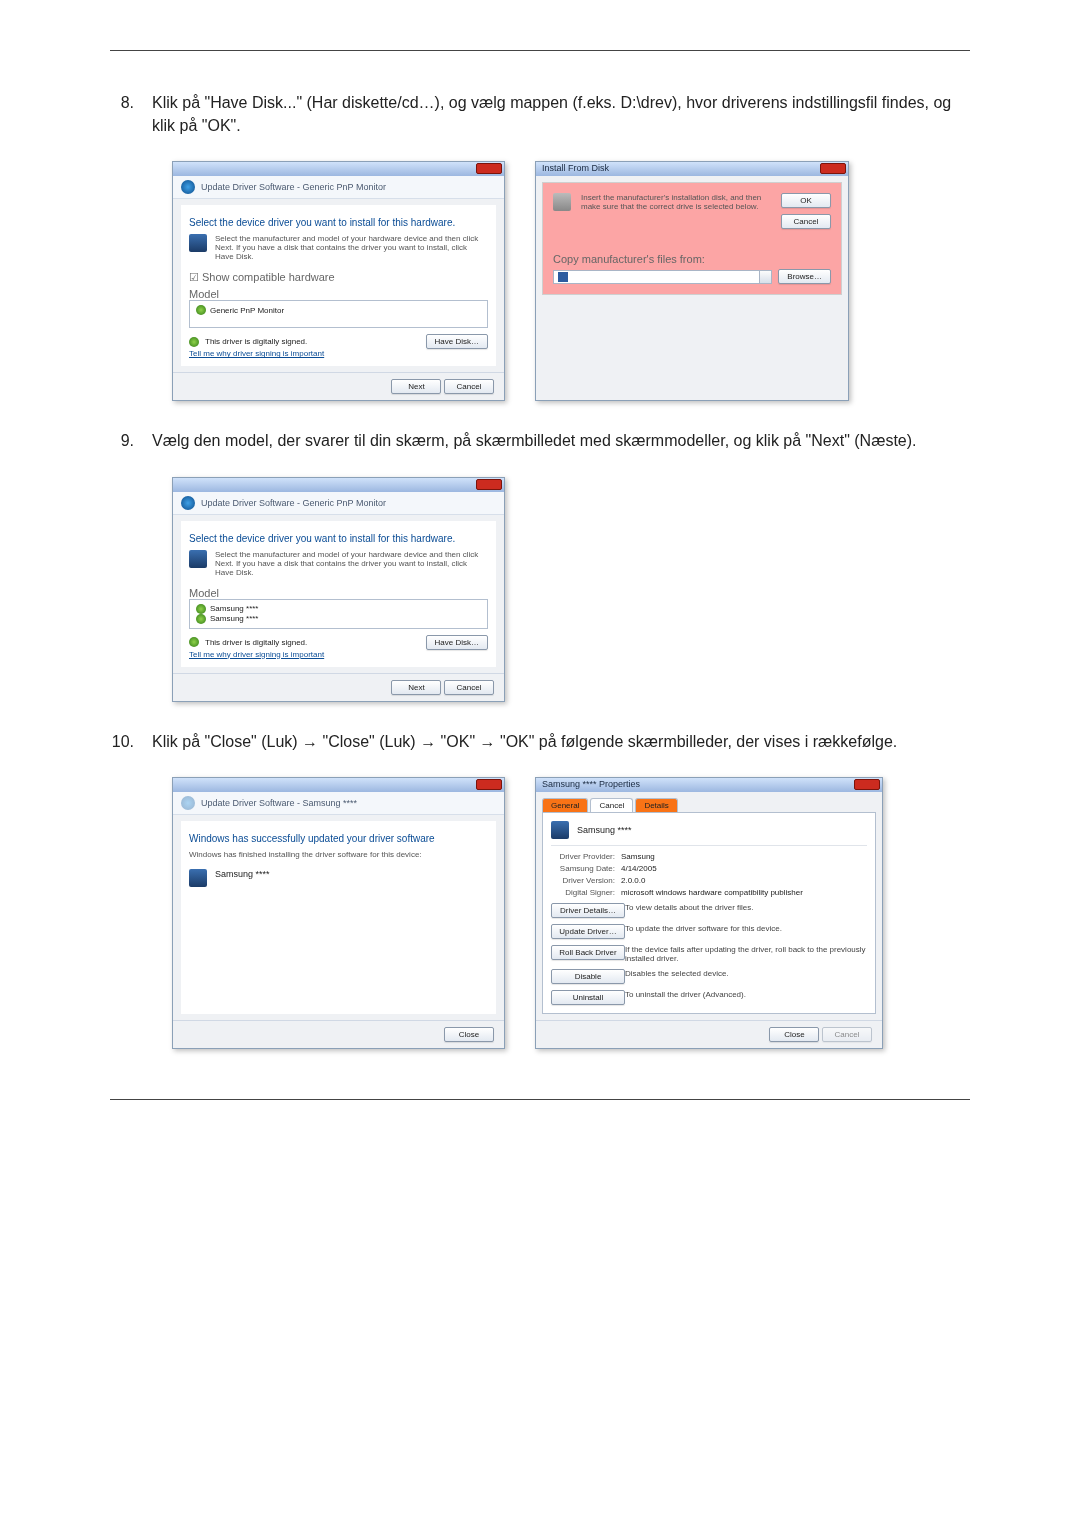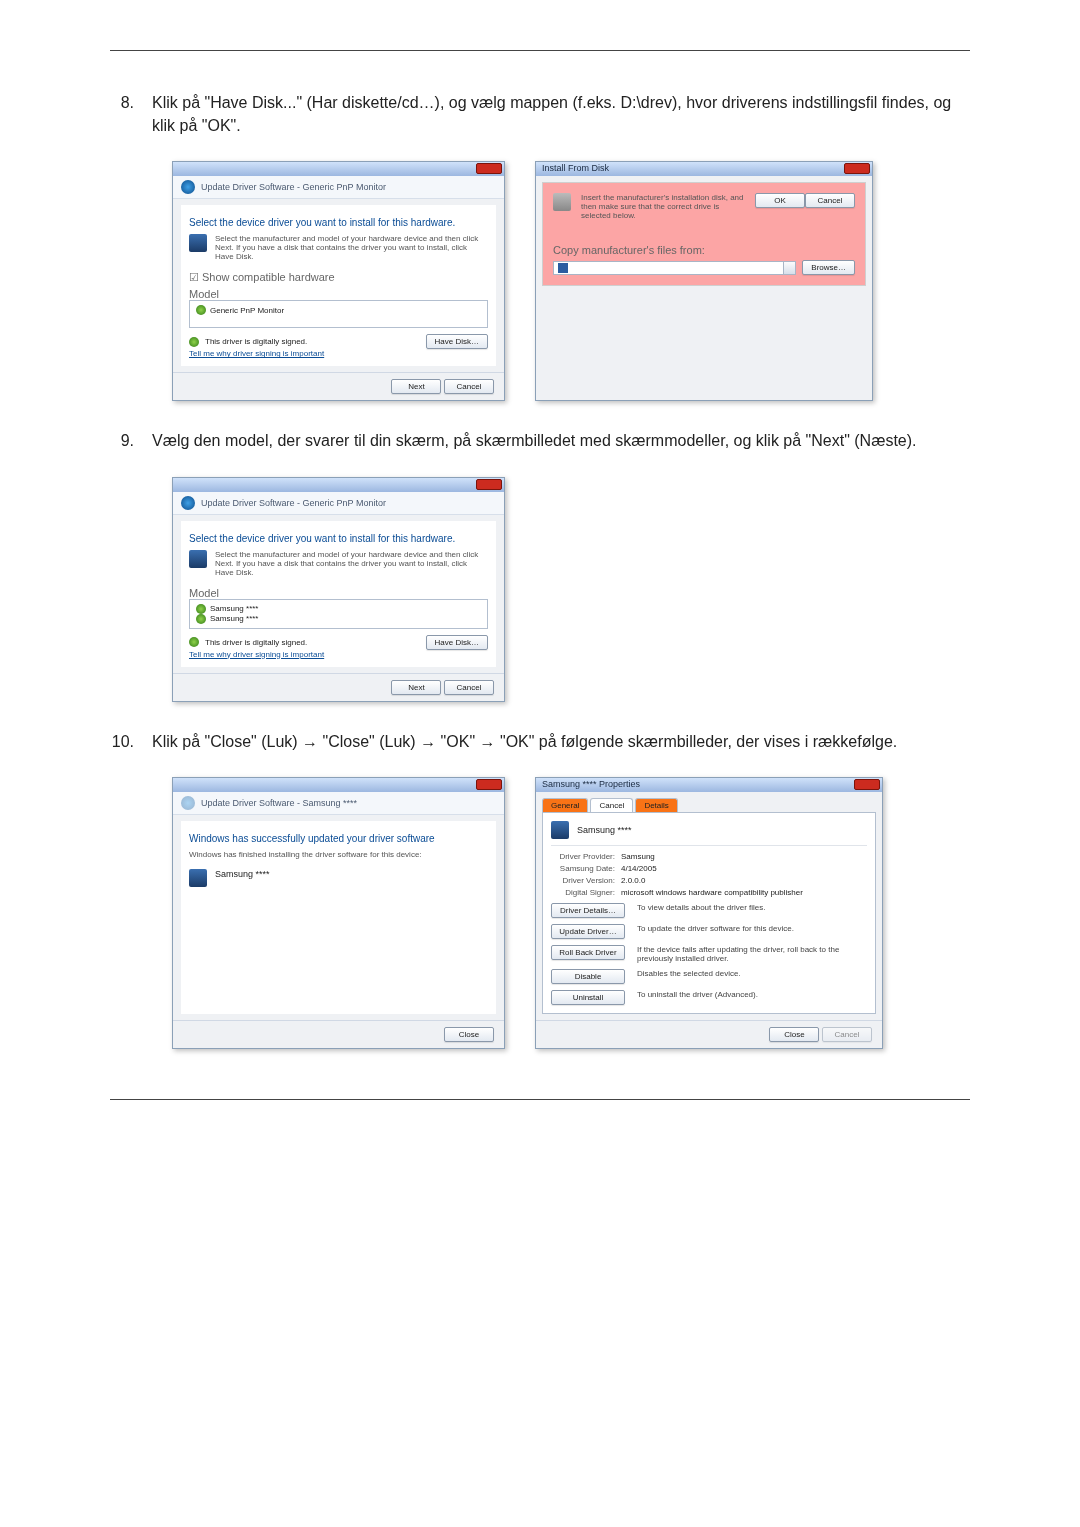--- a/index.html
+++ b/index.html
@@ -160,36 +160,37 @@
   .btn-row-bottom {
     text-align: right;
     padding: 6px 10px;
     background: #EFF1F4;
     border-top: 1px solid #d0d8e4;
   }
   .btn-wide { min-width: 74px; text-align: center; padding: 2px 4px; }
 
   
   .dlg.wizard { width: 333px; }
-  .dlg.install-from-disk { width: 338px; }
+  .dlg.install-from-disk { width: 314px; }
   .dlg.props { width: 348px; }
 
   .install-from-disk .body-inner {
     background: #fca5a5;
     border: 1px solid #cfcfcf;
     padding: 10px;
   }
   .ifd-row {
     display: flex;
     gap: 10px;
     align-items: flex-start;
   }
   .ifd-btns {
     display: flex;
-    flex-direction: row;
+    flex-direction: column;
+    gap: 6px;
     margin-left: auto;
   }
   .ifd-copy-row {
     margin-top: 28px;
     display: flex;
     align-items: center;
     gap: 6px;
   }
   .combo {
     flex: 1;
@@ -240,21 +241,21 @@
     gap: 8px;
     align-items: center;
     border-bottom: 1px solid #e0e4ea;
     padding-bottom: 6px;
     margin-bottom: 6px;
   }
   .prop-line { display: flex; font-size: 8px; margin-bottom: 3px; }
   .prop-line .lbl { width: 70px; text-align: right; color: #555; padding-right: 6px; }
   .prop-btn-row {
     display: flex;
-    gap: 12px;
+    gap: 0;
     align-items: flex-start;
     margin-top: 6px;
   }
   .prop-btn-desc { font-size: 8px; color: #444; }
 </style>
 </head>
 <body>
 
 <div class="page">
 

